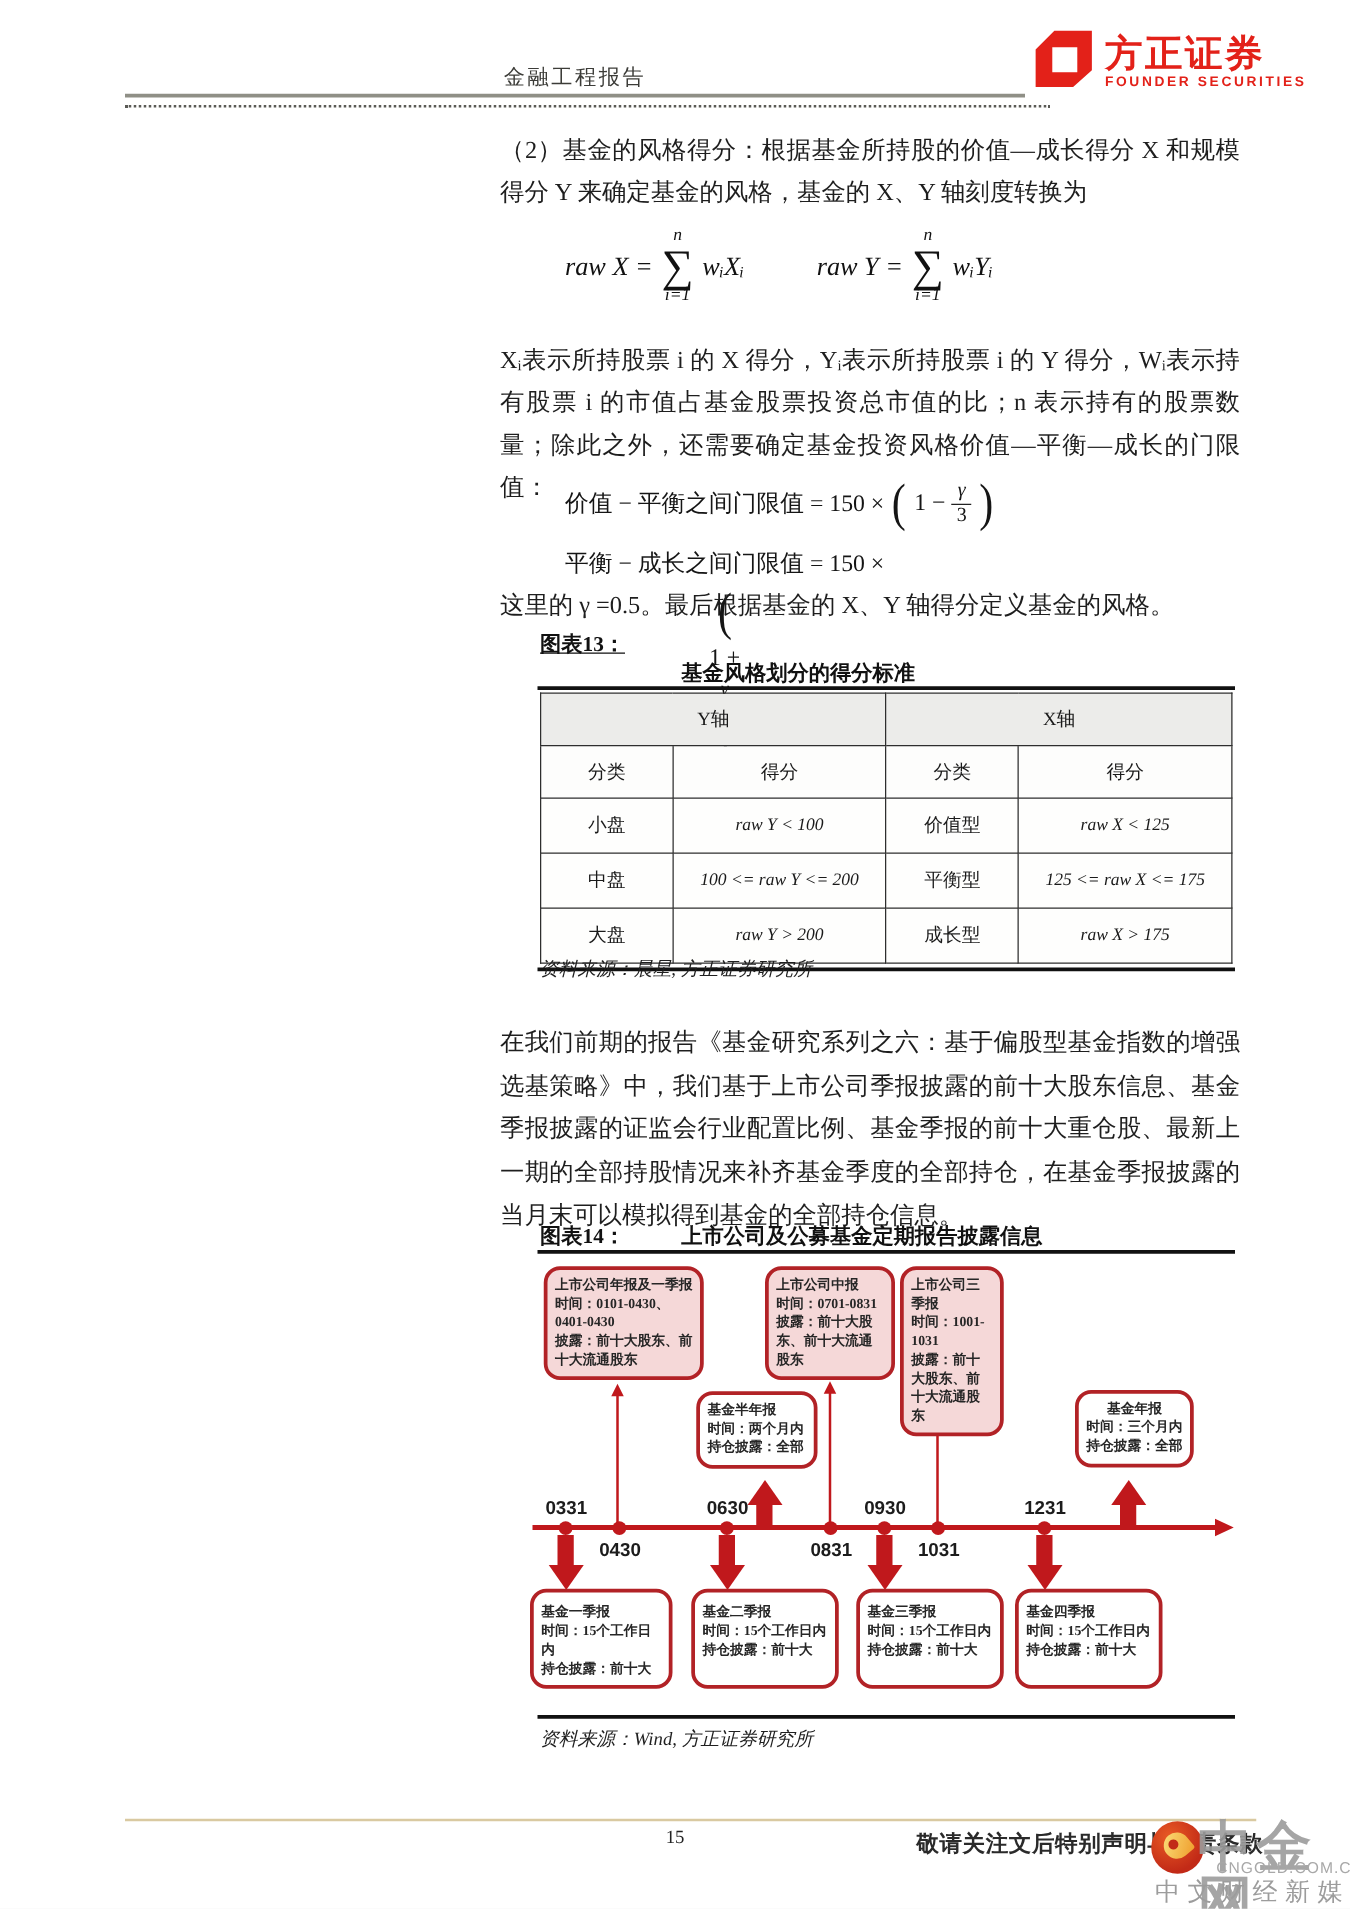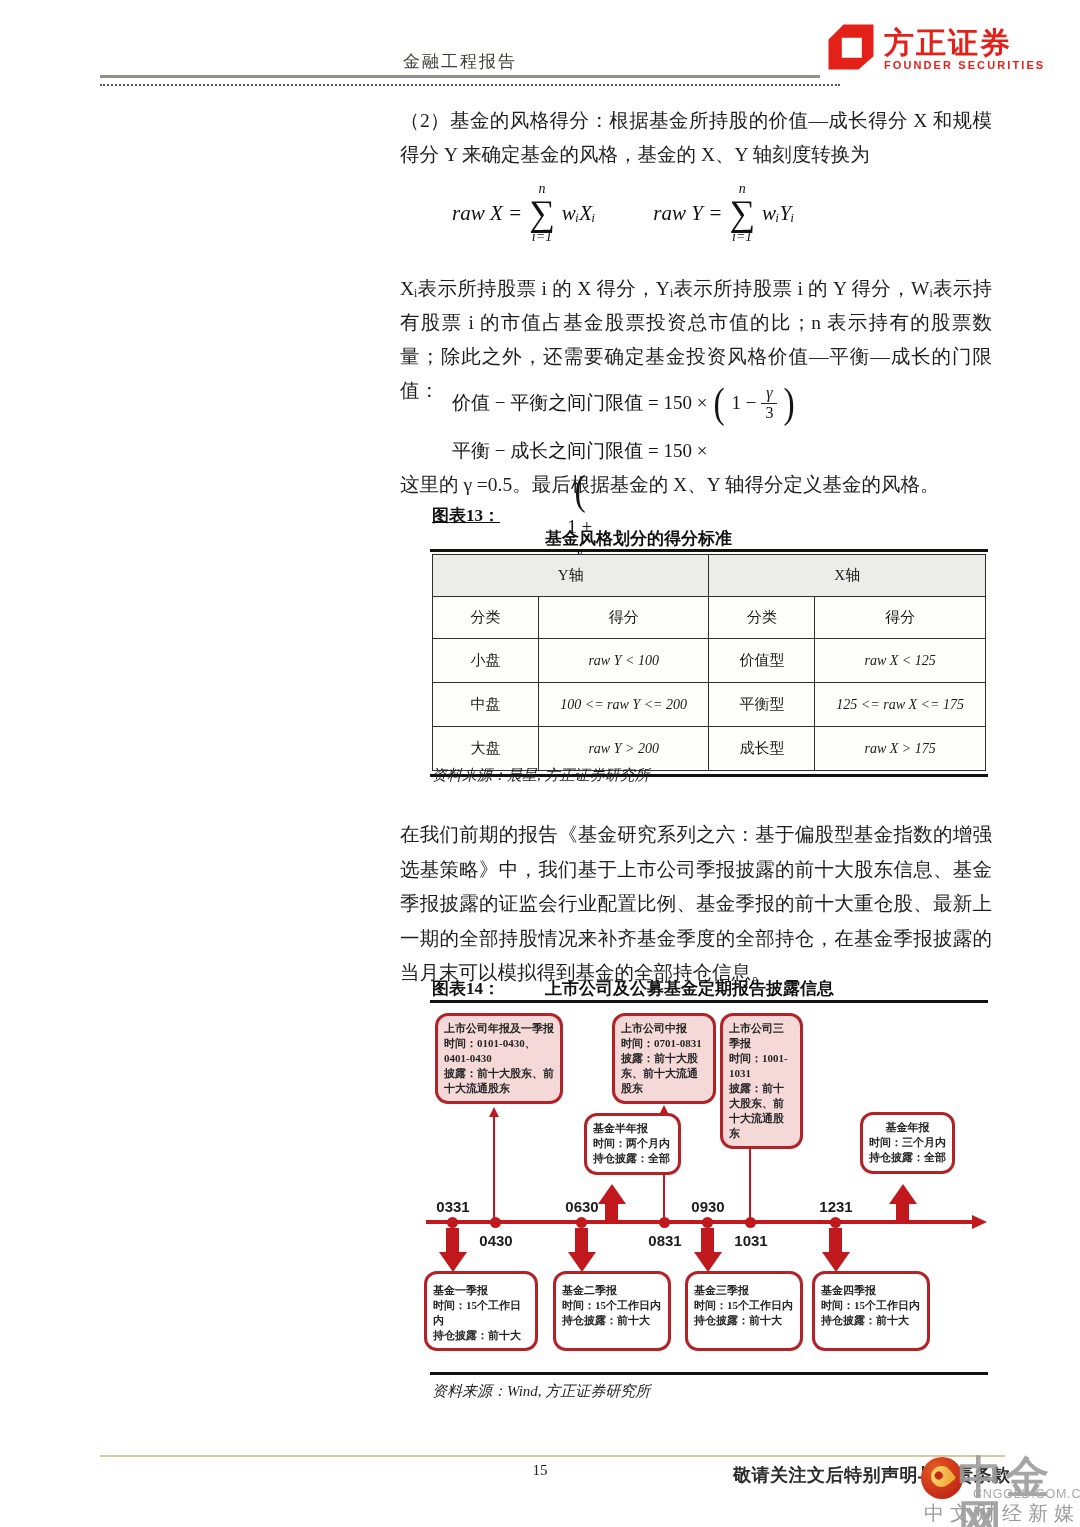--- a/index.html
+++ b/index.html
@@ -229,21 +229,21 @@
       <div>上市公司中报</div>
       <div>时间：0701-0831</div>
       <div>披露：前十大股东、前十大流通股东</div>
     </div>
     <div class="dbox pink" style="left:300px; top:7px; width:83px; min-height:82px;">
       <div>上市公司三季报</div>
       <div>时间：1001-1031</div>
       <div>披露：前十大股东、前十大流通股东</div>
     </div>
 
-    <div class="dbox white" style="left:137px; top:107px; width:97px; min-height:62px;margin-left:27px;">
+    <div class="dbox white" style="left:137px; top:107px; width:97px; min-height:62px;">
       <div>基金半年报</div>
       <div>时间：两个月内</div>
       <div>持仓披露：全部</div>
     </div>
     <div class="dbox white" style="left:440px; top:106px; width:95px; min-height:62px;text-align:center;">
       <div>基金年报</div>
       <div>时间：三个月内</div>
       <div>持仓披露：全部</div>
     </div>
 

